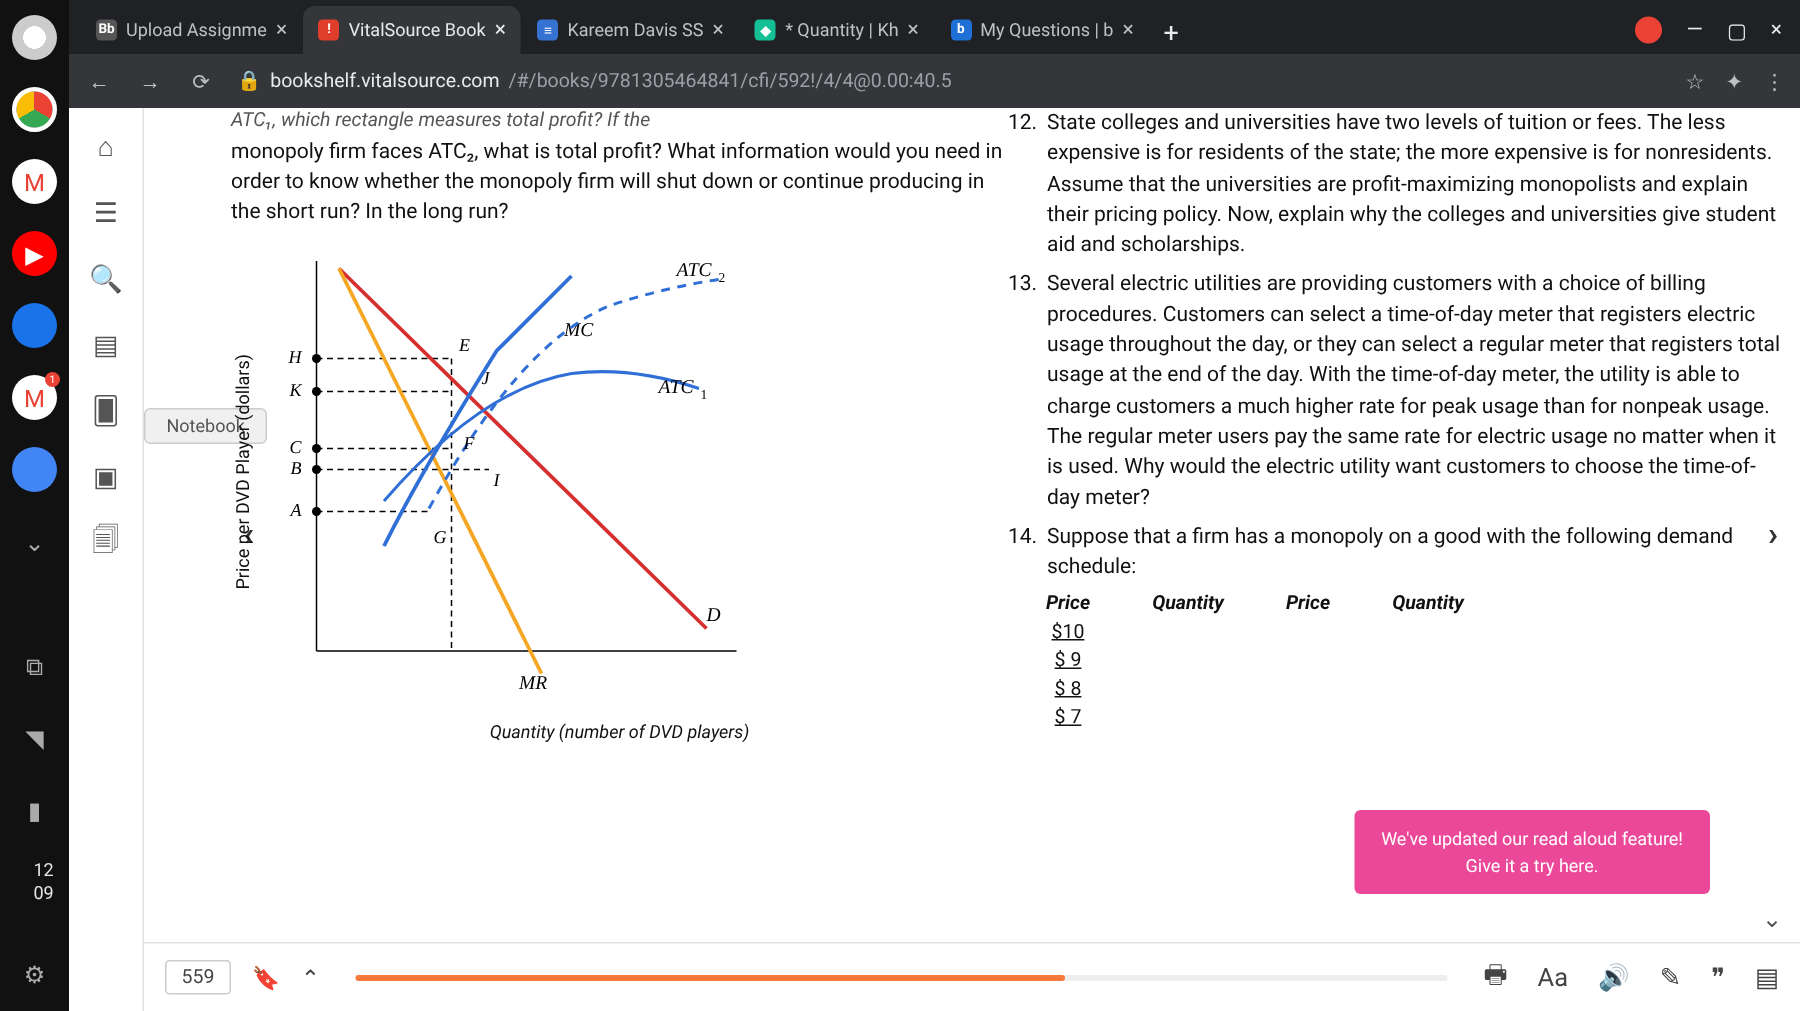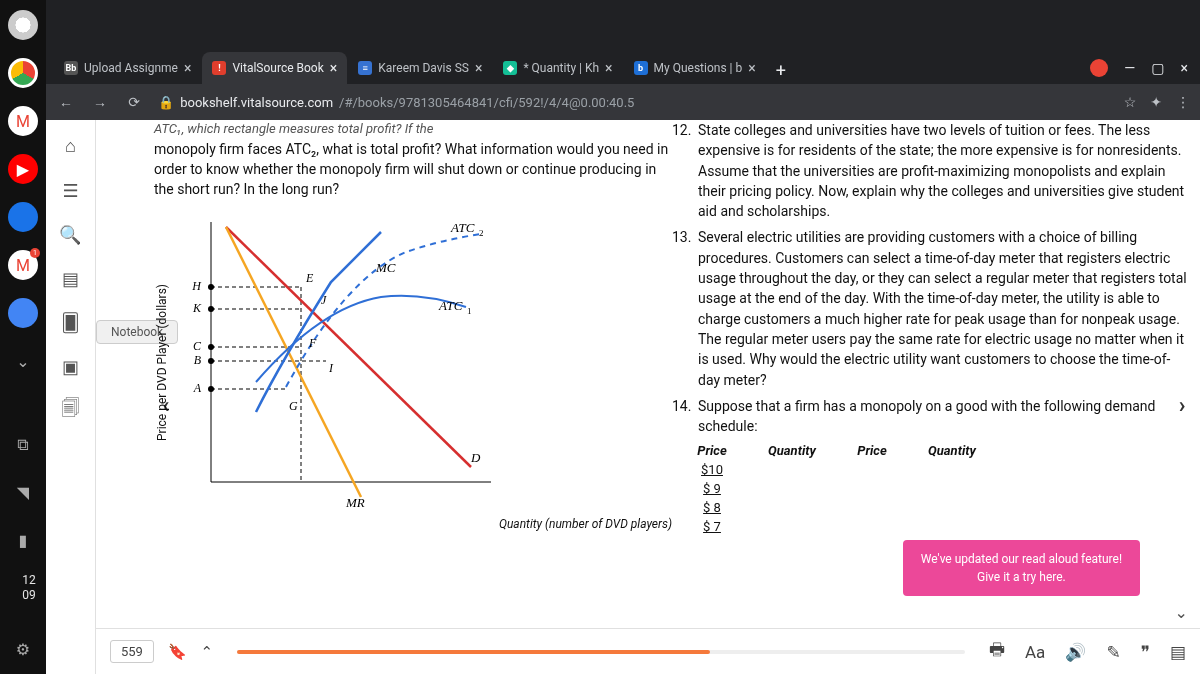--- a/index.html
+++ b/index.html
@@ -6,21 +6,21 @@
 body { width:1200px; height:674px; background:#202124; color:#e8eaed; overflow:hidden; position:relative; }
 
 
 .os-dock { position:absolute; left:0; top:0; width:46px; height:100%; background:#111; display:flex; flex-direction:column; align-items:center; padding-top:10px; gap:18px; }
 .dock-icon { width:30px; height:30px; border-radius:50%; display:flex; align-items:center; justify-content:center; font-size:16px; position:relative; }
 .dock-icon .badge { position:absolute; top:-2px; right:-2px; width:10px; height:10px; background:#ea4335; border-radius:50%; font-size:7px; color:#fff; display:flex; align-items:center; justify-content:center; }
 .dock-time { margin-top:auto; margin-bottom:14px; font-size:12px; text-align:right; line-height:1.2; color:#e5e5e5;margin-left:12px; }
 
 
 .browser { position:absolute; left:46px; top:0; right:0; bottom:0; display:flex; flex-direction:column; }
-.tabstrip { height:36px; background:#202124; display:flex; align-items:flex-end; padding-left:8px; gap:1px;margin-top:48px; }
+.tabstrip { height:36px; background:#202124; display:flex; align-items:flex-end; padding-left:8px; gap:1px; }
 .tab { height:32px; padding:0 10px; display:flex; align-items:center; gap:6px; font-size:12px; color:#bdc1c6; max-width:170px; border-radius:8px 8px 0 0; }
 .tab.active { background:#35363a; color:#e8eaed; }
 .tab .favicon { width:14px; height:14px; border-radius:3px; display:inline-flex; align-items:center; justify-content:center; font-size:9px; font-weight:bold; }
 .tab .label { white-space:nowrap; overflow:hidden; text-overflow:ellipsis; flex:1; }
 .tab .close { font-size:14px; }
 .tab-new { width:28px; height:28px; display:flex; align-items:center; justify-content:center; color:#e8eaed; font-size:18px; }
 .tab-sysicons { margin-left:auto; display:flex; gap:16px; padding-right:12px; color:#e8eaed; font-size:14px; align-items:center; height:32px; }
 
 .addrbar { height:36px; background:#35363a; display:flex; align-items:center; padding:0 10px; gap:14px; color:#bdc1c6; font-size:14px; }
 .addrbar .navbtn { width:20px; text-align:center; }
@@ -43,21 +43,21 @@
 .page { flex:1; position:relative; color:#111; }
 .page-inner { position:absolute; left:58px; right:10px; top:0; bottom:50px; display:flex; gap:0; font-family:Georgia,serif; }
 .col { flex:1; font-size:14px; line-height:1.45; }
 .col ol { list-style:none; }
 .col li { display:flex; margin-bottom:6px; }
 .col li .num { width:26px; flex-shrink:0; }
 .col li .txt { flex:1; }
 .frag-top { font-style:italic; color:#555; font-size:13px; }
 .chart-wrap { margin-top:12px; }
 .axis-label-y { writing-mode:vertical-rl; transform:rotate(180deg); font-size:12px; text-align:center; }
-.axis-label-x { font-size:12px; font-style:italic; text-align:right; margin-top:4px; }
+.axis-label-x { font-size:12px; font-style:italic; text-align:center; margin-top:16px; }
 .chart-box { display:flex; }
 .demand-table { margin-top:4px; font-size:13px; }
 .demand-table .hdr { display:flex; font-weight:bold;font-style:italic; }
 .demand-table .hdr span { width:80px; text-align:center; }
 .demand-table .row { display:flex; }
 .demand-table .row span { width:80px; text-align:center;text-decoration:underline; }
 
 
 .page-chevron { position:absolute; top:270px; width:28px; height:28px; display:flex; align-items:center; justify-content:center; font-size:22px; color:#333; font-weight:bold; cursor:pointer; }
 .page-chevron.left { left:56px; }

